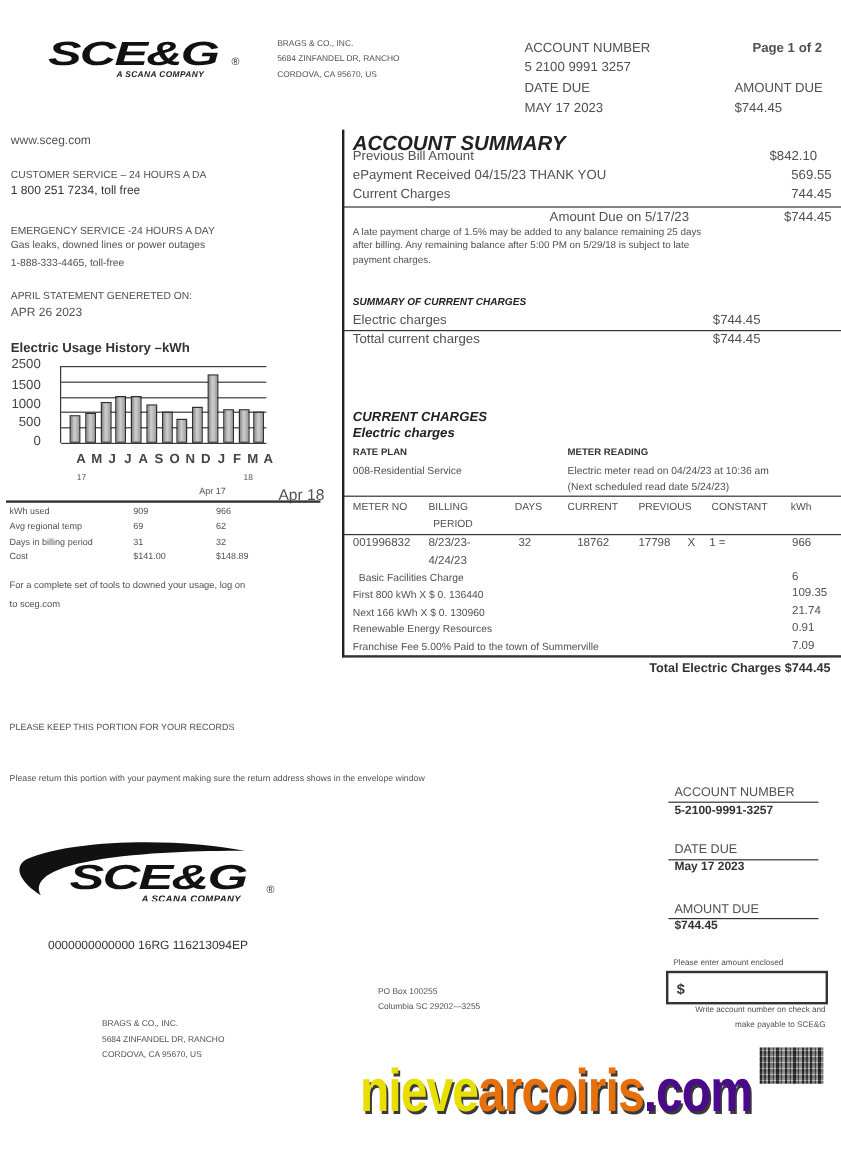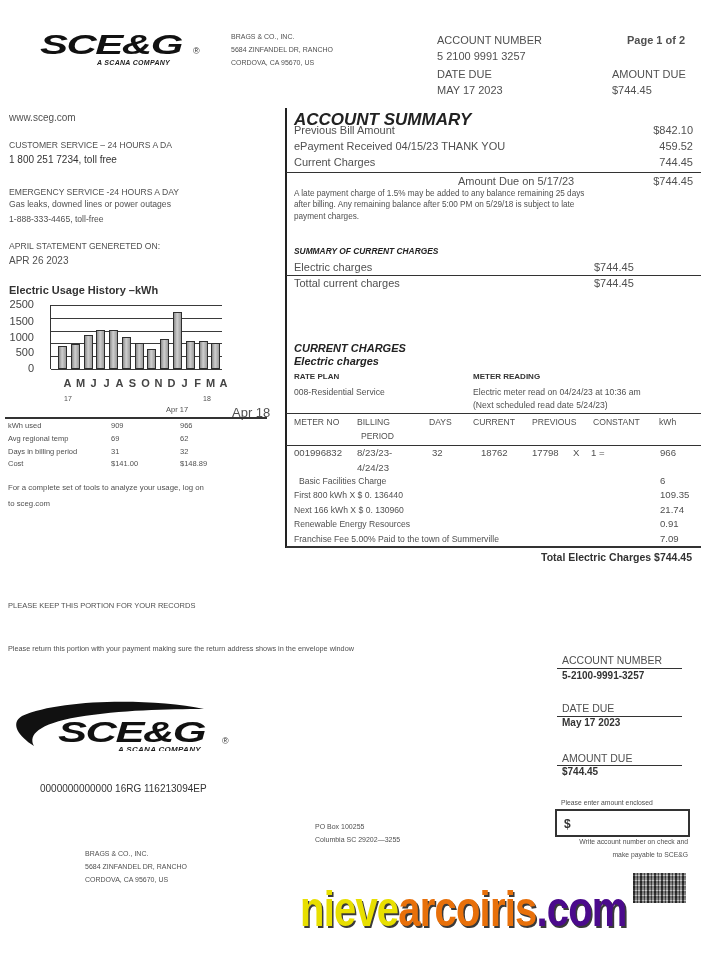--- a/index.html
+++ b/index.html
@@ -143,32 +143,32 @@
       <div class="a" style="left:8px; top:448px; font-size:7.5px;">Days in billing  period</div>
       <div class="a" style="left:111px; top:448px; font-size:7.5px;">31</div>
       <div class="a" style="left:180px; top:448px; font-size:7.5px;">32</div>
     </div>
     <div>
       <div class="a" style="left:8px; top:460px; font-size:7.5px;">Cost</div>
       <div class="a" style="left:111px; top:460px; font-size:7.5px;">$141.00</div>
       <div class="a" style="left:180px; top:460px; font-size:7.5px;">$148.89</div>
     </div>
 
-    <div class="a" style="left:8px; top:484px; font-size:7.8px;">For a complete  set  of tools  to analyze your usage, log on</div>
+    <div class="a" style="left:8px; top:484px; font-size:7.8px;">For a complete  set  of tools  to downed your usage, log on</div>
     <div class="a" style="left:8px; top:500px; font-size:7.8px;">to sceg.com</div>
   </div>
 
   <div class="vrule" style="left:285px; top:108px; height:440px;"></div>
 
   <div>
     <div class="a bi" style="left:294px; top:111px; font-size:17px;">ACCOUNT SUMMARY</div>
     <div class="a" style="left:294px; top:125px; font-size:11px;">Previous Bill Amount</div>
-    <div class="a r" style="right:8px; top:125px; font-size:11px;">$842.10</div>
+    <div class="a r" style="right:20px; top:125px; font-size:11px;">$842.10</div>
     <div class="a" style="left:294px; top:141px; font-size:11px;">ePayment Received 04/15/23 THANK YOU</div>
-    <div class="a r" style="right:8px; top:141px; font-size:11px;">459.52</div>
+    <div class="a r" style="right:8px; top:141px; font-size:11px;">569.55</div>
     <div class="a" style="left:294px; top:157px; font-size:11px;">Current Charges</div>
     <div class="a r" style="right:8px; top:157px; font-size:11px;">744.45</div>
     <div class="rule" style="left:286px; top:172px; width:415px;"></div>
     <div class="a" style="left:458px; top:176px; font-size:11px;">Amount Due on 5/17/23</div>
     <div class="a r" style="right:8px; top:176px; font-size:11px;">$744.45</div>
     <div class="a" style="left:294px; top:190px; font-size:8.2px;">A late payment charge  of 1.5% may be added to any balance remaining 25 days</div>
     <div class="a" style="left:294px; top:201px; font-size:8.2px;">after  billing. Any remaining balance after 5:00 PM on 5/29/18 is subject to late</div>
     <div class="a" style="left:294px; top:213px; font-size:8.2px;">payment charges.</div>
   </div>
 

